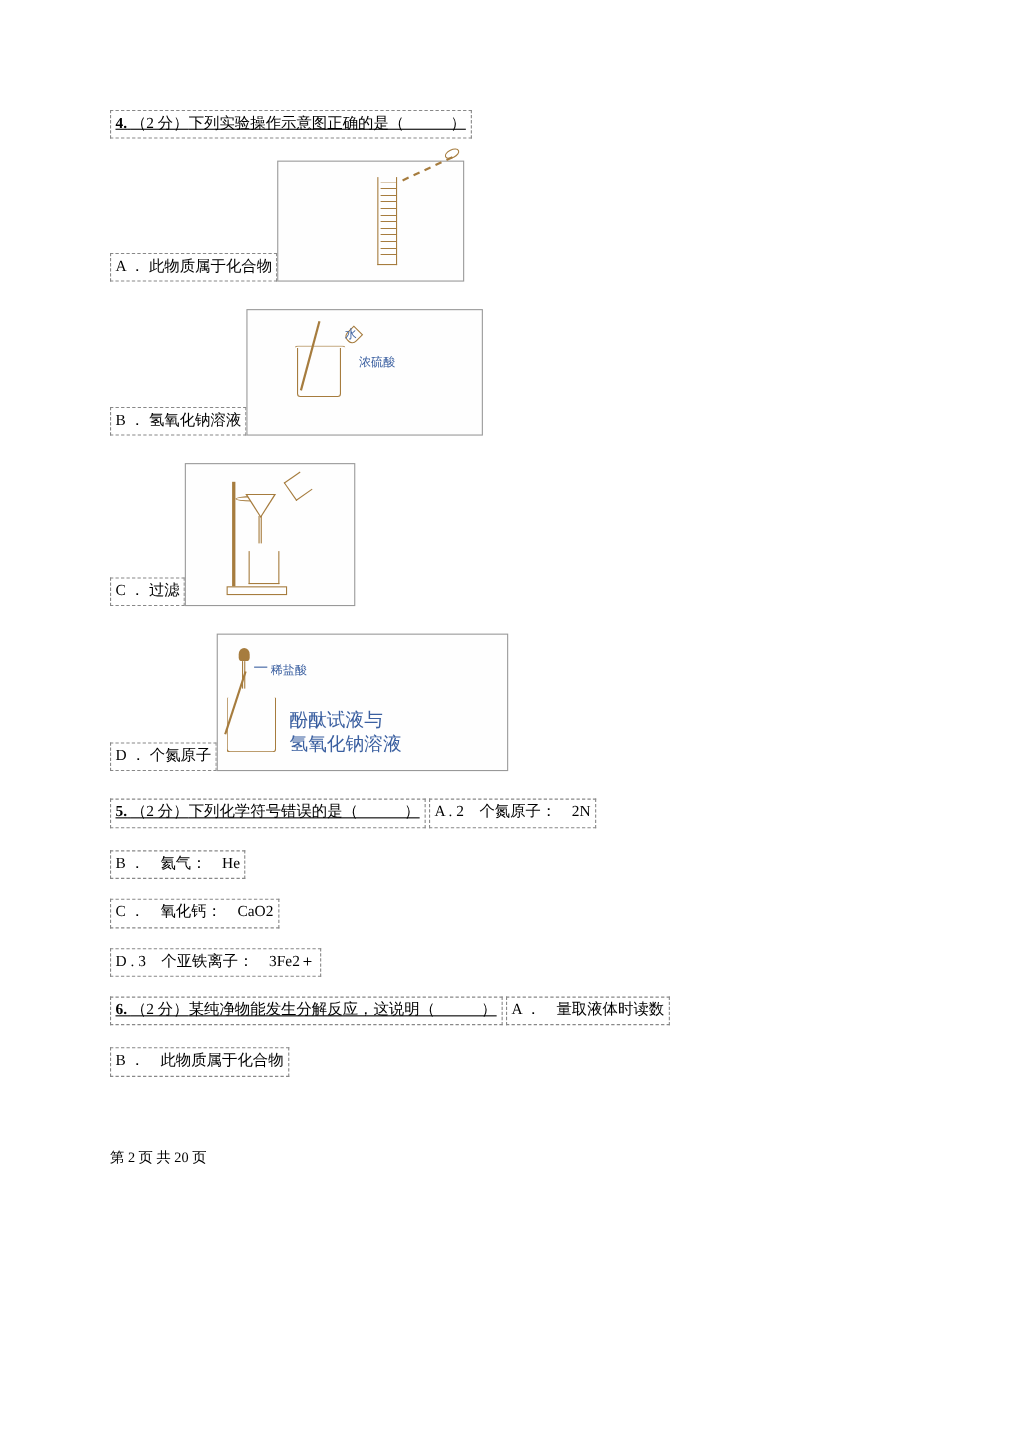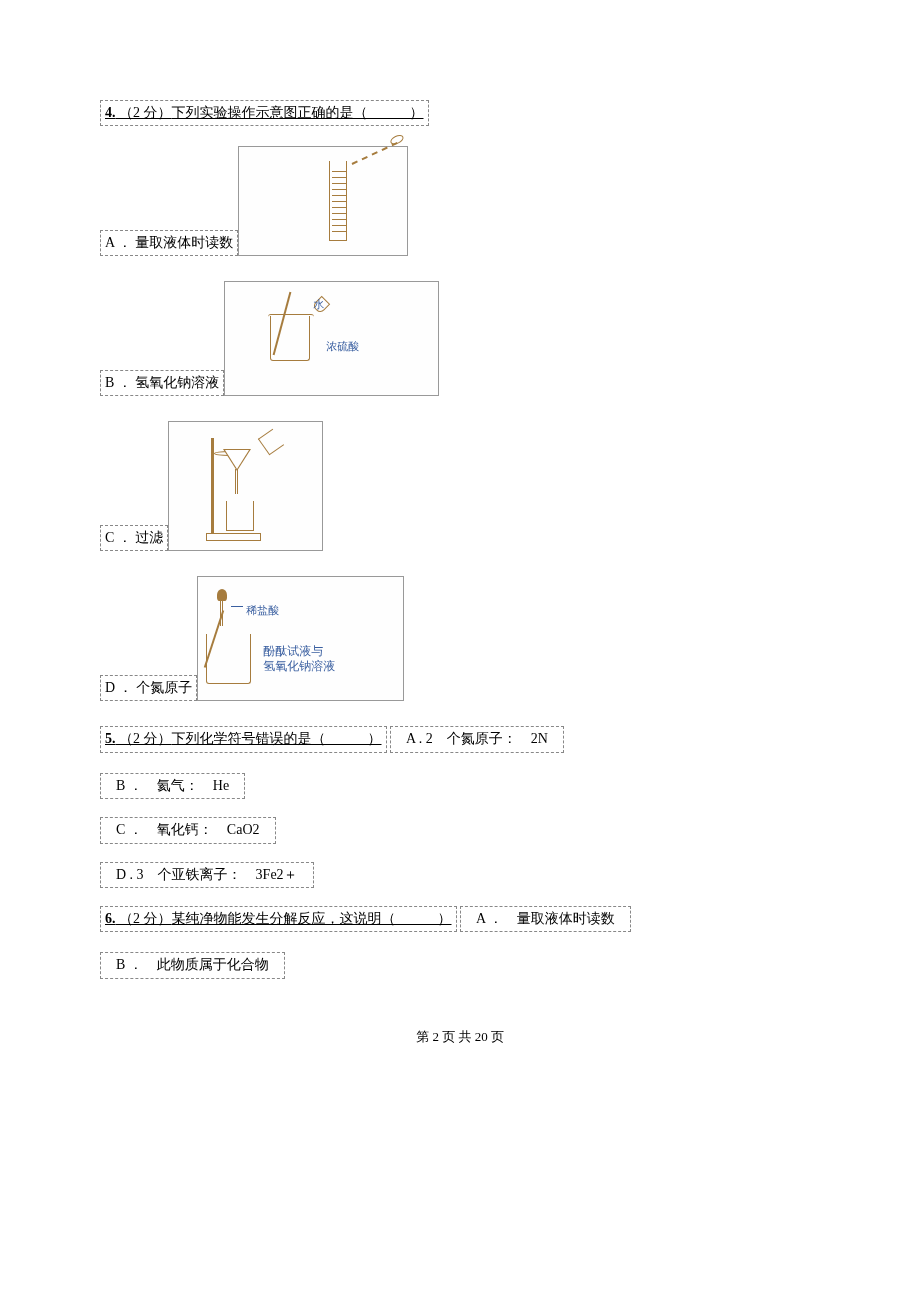--- a/index.html
+++ b/index.html
@@ -30,35 +30,35 @@
     }
     .option-label {
       display: inline-block;
       border: 1px dashed #888;
       padding: 1px 4px;
       white-space: nowrap;
     }
     .option-label-inline {
       display: inline-block;
       border: 1px dashed #888;
-      padding: 1px 15px;
+      padding: 1px 4px;
       margin-bottom: 18px;
     }
     .img-box {
       border: 1px solid #999;
       display: flex;
       align-items: center;
       justify-content: center;
       margin-right: 3px;
       background: #fefefe;
       position: relative;
     }
     .footer {
-      text-align: center;
-      margin-top: 30px;
+      text-align: left;
+      margin-top: 45px;
       font-size: 13px;
     }
     .bold {
       font-weight: bold;
     }
     
     .cylinder {
       width: 18px;
       height: 80px;
       border: 1.5px solid #a67c3e;
@@ -123,21 +123,21 @@
     }
     .water-drop {
       position: absolute;
       top: -20px;
       right: -15px;
       font-size: 11px;
       color: #3a5fa0;
     }
     .acid-label {
       position: absolute;
-      bottom: 5px;
+      bottom: 21px;
       right: -50px;
       font-size: 11px;
       color: #3a5fa0;
       white-space: nowrap;
     }
     
     .filter-stand {
       position: relative;
       width: 90px;
       height: 110px;
@@ -265,21 +265,21 @@
       position: absolute;
       top: 18px;
       left: 48px;
       font-size: 11px;
       color: #3a5fa0;
     }
     .neut-label2 {
       position: absolute;
       top: 60px;
       left: 65px;
-      font-size: 12px;
+      font-size: 17px;
       color: #3a5fa0;
       line-height: 1.3;
     }
     .arrow {
       position: absolute;
       top: 22px;
       left: 33px;
       width: 12px;
       height: 1px;
       border-top: 1px solid #3a5fa0;
@@ -303,21 +303,21 @@
 
 <div class="question-line">
   <span class="bold">4.</span>
   <span>（2 分）</span><span>下列实验操作示意图正确的是（　　　）</span>
 </div>
 
 
 <div class="option-row">
   <div class="option-label">
     <span>A ．</span>
-    <span>量取液体时读数</span>
+    <span>此物质属于化合物</span>
   </div>
   <div class="img-box" style="width:170px;height:110px;padding-left:30px;">
     <div style="position:relative;">
       <div class="cylinder">
         <div class="grad-marks"></div>
       </div>
       <div class="eye-line">
         <div class="eye"></div>
       </div>
     </div>
@@ -360,21 +360,21 @@
     </div>
   </div>
 </div>
 
 
 <div class="option-row">
   <div class="option-label">
     <span>D ．</span>
     <span>个氮原子</span>
   </div>
-  <div class="img-box" style="width:207px;height:125px;justify-content:flex-start;align-items:center;">
+  <div class="img-box" style="width:265px;height:125px;justify-content:flex-start;align-items:center;">
     <div class="neut-container">
       <div class="dropper">
         <div class="dropper-bulb"></div>
         <div class="dropper-tube"></div>
       </div>
       <div class="arrow"></div>
       <div class="neut-label1">稀盐酸</div>
       <div class="neut-beaker"></div>
       <div class="neut-rod"></div>
       <div class="neut-label2">

